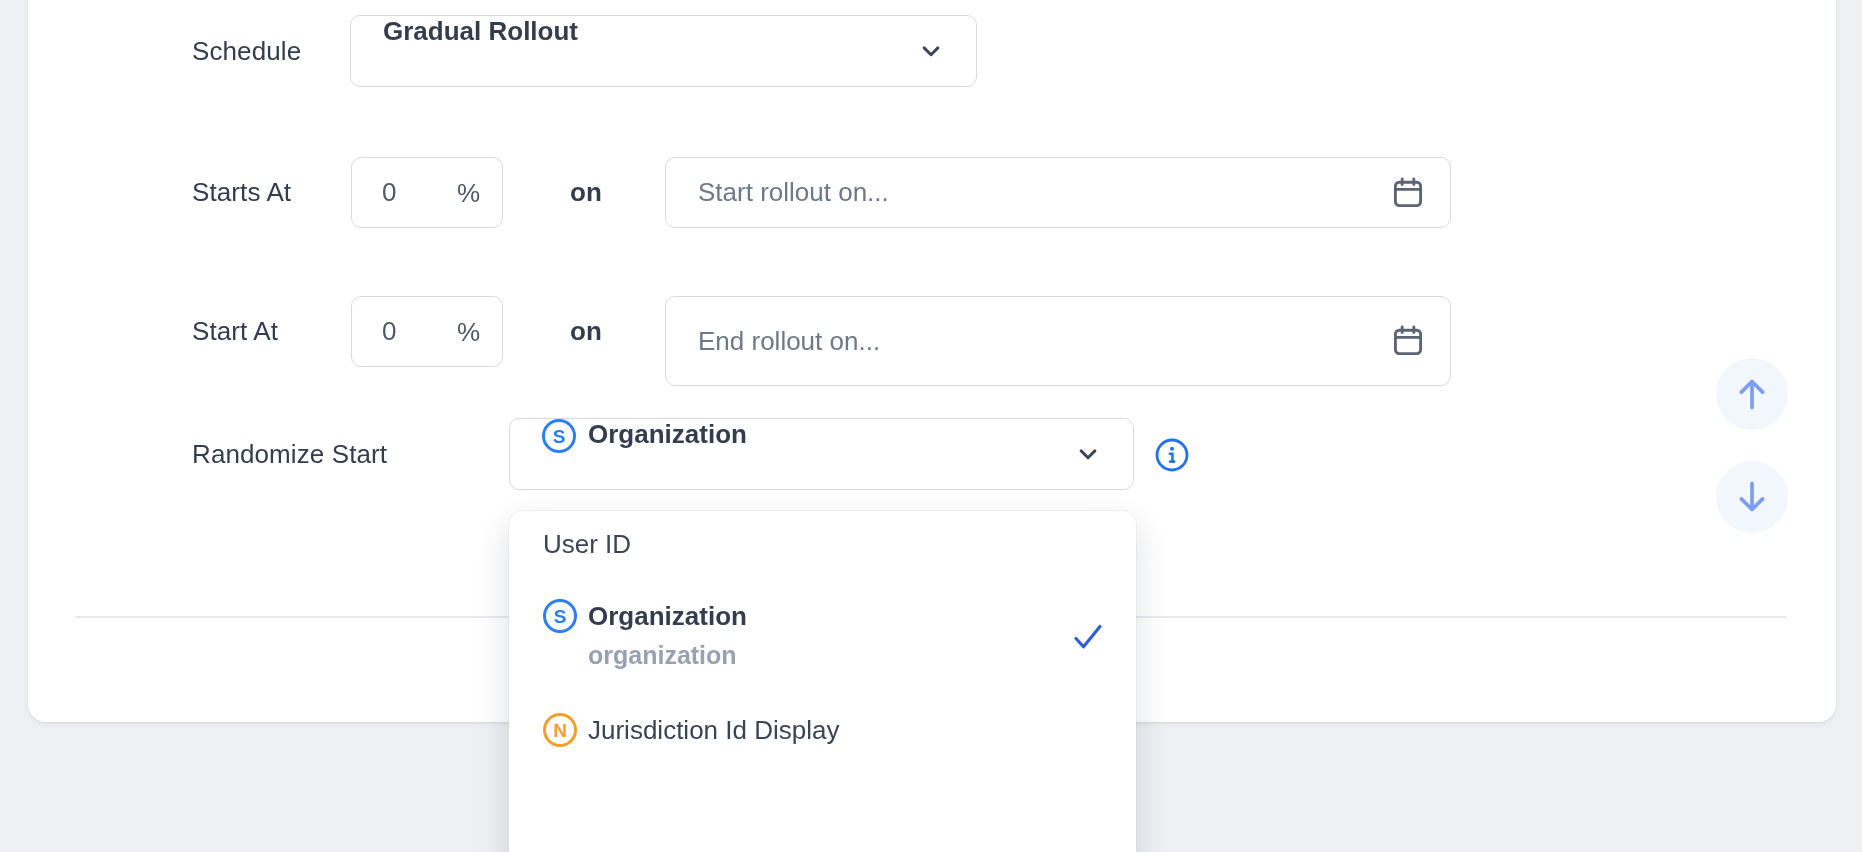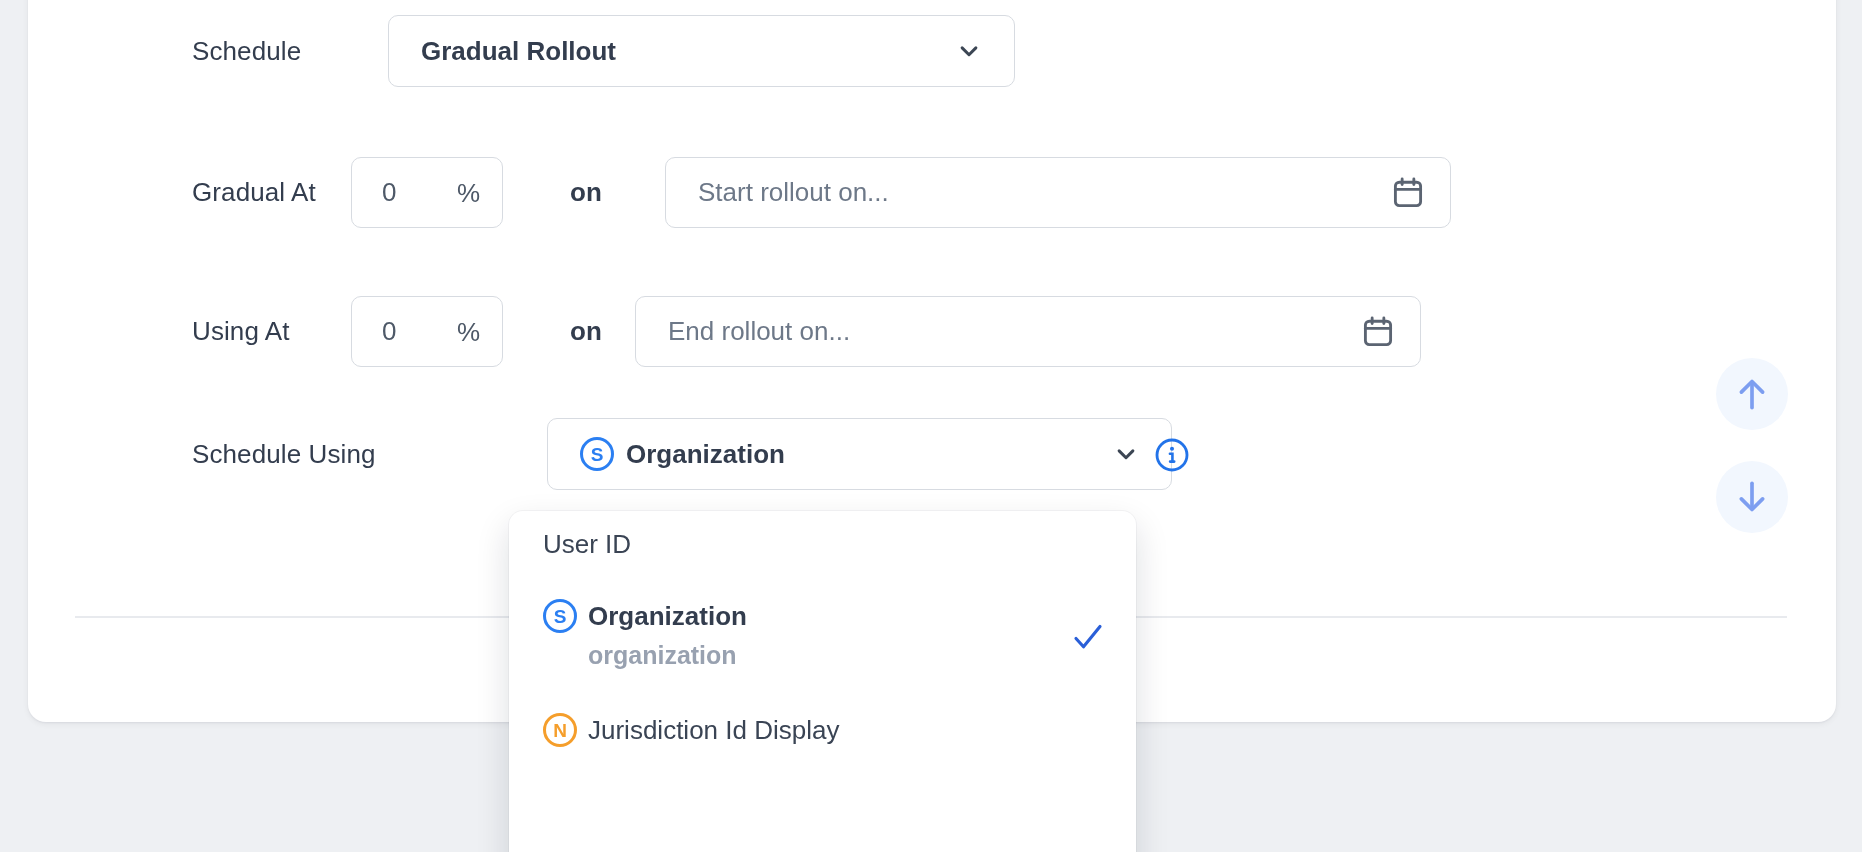--- a/index.html
+++ b/index.html
@@ -17,21 +17,21 @@
   }
   .field-label {
     position:absolute; font-size:26px; font-weight:400; color:#333d4e;
     line-height:30px; letter-spacing:.1px;
   }
   .conj {
     position:absolute; font-size:26px; font-weight:700; color:#333d4e; line-height:30px;
   }
   .select-box {
     position:absolute; background:#fff; border:1.5px solid #d7dbe1; border-radius:10px;
-    display:flex; align-items:center; cursor:pointer;margin-left:38px;
+    display:flex; align-items:flex-start; cursor:pointer;
   }
   .select-box .value-text {
     font-size:26px; font-weight:600; color:#333d4e; white-space:nowrap;
   }
   .select-chevron { position:absolute; right:30px; top:50%; transform:translateY(-50%); }
   .input-box {
     position:absolute; background:#fff; border:1.5px solid #d7dbe1; border-radius:10px;
     display:flex; align-items:center;
   }
   .input-box input {
@@ -94,61 +94,61 @@
   <div class="field-label" style="left:192px; top:36px;">Schedule</div>
   <div class="select-box" style="left:350px; top:15px; width:627px; height:72px; padding-left:32px;">
     <span class="value-text">Gradual Rollout</span>
     <span class="select-chevron">
       <svg width="30" height="30" viewBox="0 0 24 24" fill="none" stroke="#3c4654" stroke-width="2.4" stroke-linecap="round" stroke-linejoin="round">
           <path d="M6.5 9.5 L12 15 L17.5 9.5"></path>
         </svg>
     </span>
   </div>
 
-  <div class="field-label" style="left:192px; top:177px;">Gradual At</div>
+  <div class="field-label" style="left:192px; top:177px;">Starts At</div>
   <div class="input-box pct-input" style="left:351px; top:157px; width:152px; height:71px;">
     <input type="text" value="0" style="">
     <span class="pct-unit">%</span>
   </div>
   <div class="conj" style="left:570px; top:177px;">on</div>
   <div class="input-box date-input" style="left:665px; top:157px; width:786px; height:71px;align-items:flex-end;">
     <input type="text" placeholder="Start rollout on..." style="">
     <button class="cal-btn">
       <span>
         <svg width="36" height="36" viewBox="0 0 24 24" fill="none" stroke="#5b6472" stroke-width="1.9" stroke-linecap="round">
           <rect x="3.6" y="4.8" width="16.8" height="15.6" rx="2.6"></rect>
           <line x1="3.6" y1="9.6" x2="20.4" y2="9.6"></line>
           <line x1="8.1" y1="2.6" x2="8.1" y2="6.4"></line>
           <line x1="15.9" y1="2.6" x2="15.9" y2="6.4"></line>
         </svg>
       </span>
     </button>
   </div>
 
-  <div class="field-label" style="left:192px; top:316px;">Using At</div>
+  <div class="field-label" style="left:192px; top:316px;">Start At</div>
   <div class="input-box pct-input" style="left:351px; top:296px; width:152px; height:71px;">
     <input type="text" value="0" style="">
     <span class="pct-unit">%</span>
   </div>
   <div class="conj" style="left:570px; top:316px;">on</div>
-  <div class="input-box date-input" style="left:635px; top:296px; width:786px; height:71px;">
+  <div class="input-box date-input" style="left:665px; top:296px; width:786px; height:90px;">
     <input type="text" placeholder="End rollout on..." style="">
     <button class="cal-btn">
       <span>
         <svg width="36" height="36" viewBox="0 0 24 24" fill="none" stroke="#5b6472" stroke-width="1.9" stroke-linecap="round">
           <rect x="3.6" y="4.8" width="16.8" height="15.6" rx="2.6"></rect>
           <line x1="3.6" y1="9.6" x2="20.4" y2="9.6"></line>
           <line x1="8.1" y1="2.6" x2="8.1" y2="6.4"></line>
           <line x1="15.9" y1="2.6" x2="15.9" y2="6.4"></line>
         </svg>
       </span>
     </button>
   </div>
 
-  <div class="field-label" style="left:192px; top:439px;">Schedule Using</div>
+  <div class="field-label" style="left:192px; top:439px;">Randomize Start</div>
   <div class="select-box" style="left:509px; top:418px; width:625px; height:72px; padding-left:32px; gap:12px;">
     <span class="ring-icon ring-blue">S</span>
     <span class="value-text">Organization</span>
     <span class="select-chevron">
       <svg width="30" height="30" viewBox="0 0 24 24" fill="none" stroke="#3c4654" stroke-width="2.4" stroke-linecap="round" stroke-linejoin="round">
           <path d="M6.5 9.5 L12 15 L17.5 9.5"></path>
         </svg>
     </span>
   </div>
   <button class="info-btn">

